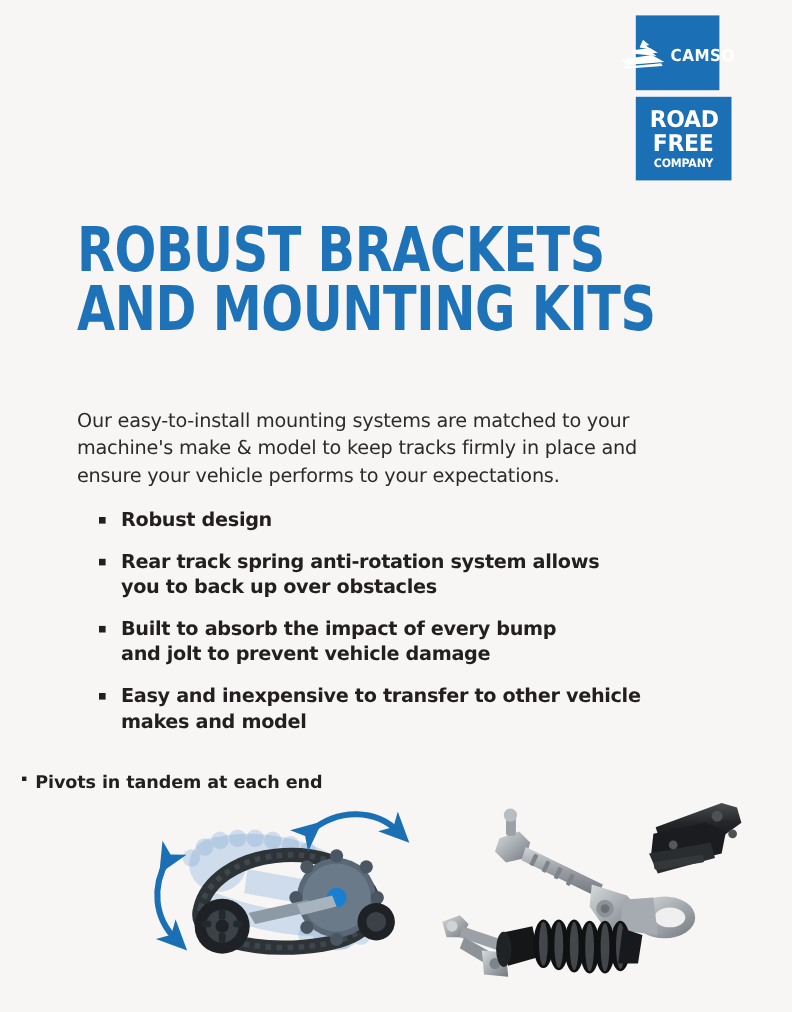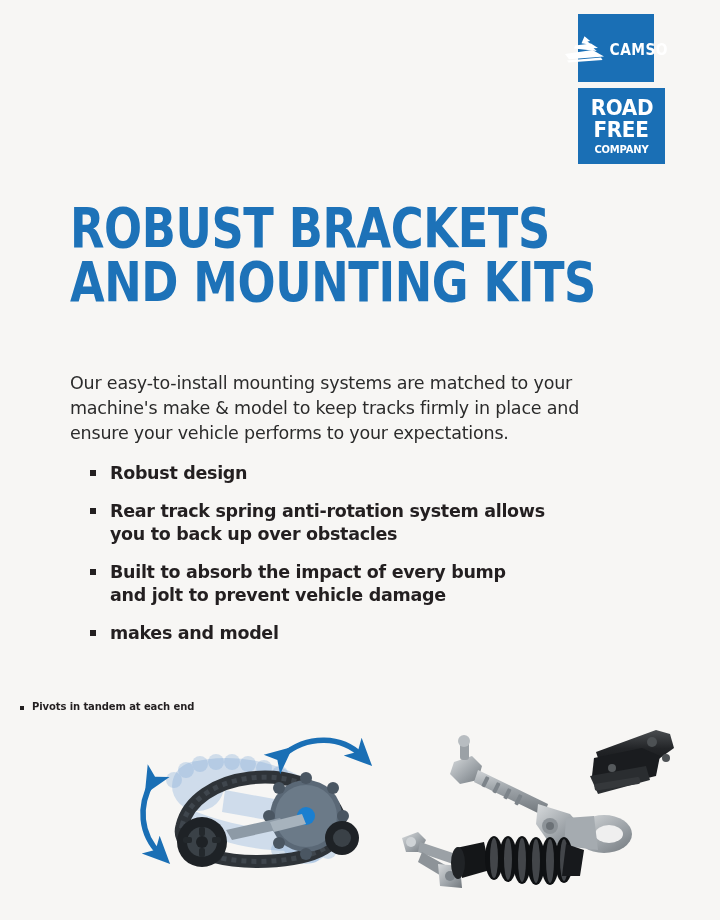--- a/index.html
+++ b/index.html
@@ -126,21 +126,21 @@
   }
   .bullets li .bl-line { display: block; }
 
   
   .caption {
     position: absolute;
     top: 701px;
     left: 20px;
     font-family: "DejaVu Sans", sans-serif;
     font-weight: 700;
-    font-size: 10px;
+    font-size: 16px;
     color: #231f20;
     letter-spacing: -0.1px;
     padding-left: 12px;
   }
   .caption .sq {
     position: absolute;
     left: 0px;
     top: 5px;
     width: 4px;
     height: 4px;
@@ -215,20 +215,21 @@
     <span class="bl-line">Rear track spring anti-rotation system allows</span>
     <span class="bl-line">you to back up over obstacles</span>
   </li>
   <li>
     <span class="sq"></span>
     <span class="bl-line">Built to absorb the impact of every bump</span>
     <span class="bl-line">and jolt to prevent vehicle damage</span>
   </li>
   <li>
     <span class="sq"></span>
+    <span class="bl-line">Easy and inexpensive to transfer to other vehicle</span>
     <span class="bl-line">makes and model</span>
   </li>
 </ul>
 
 <div class="caption">
   <span class="sq"></span>
   <span>Pivots in tandem at each end</span>
 </div>
 
 <div class="figures">

